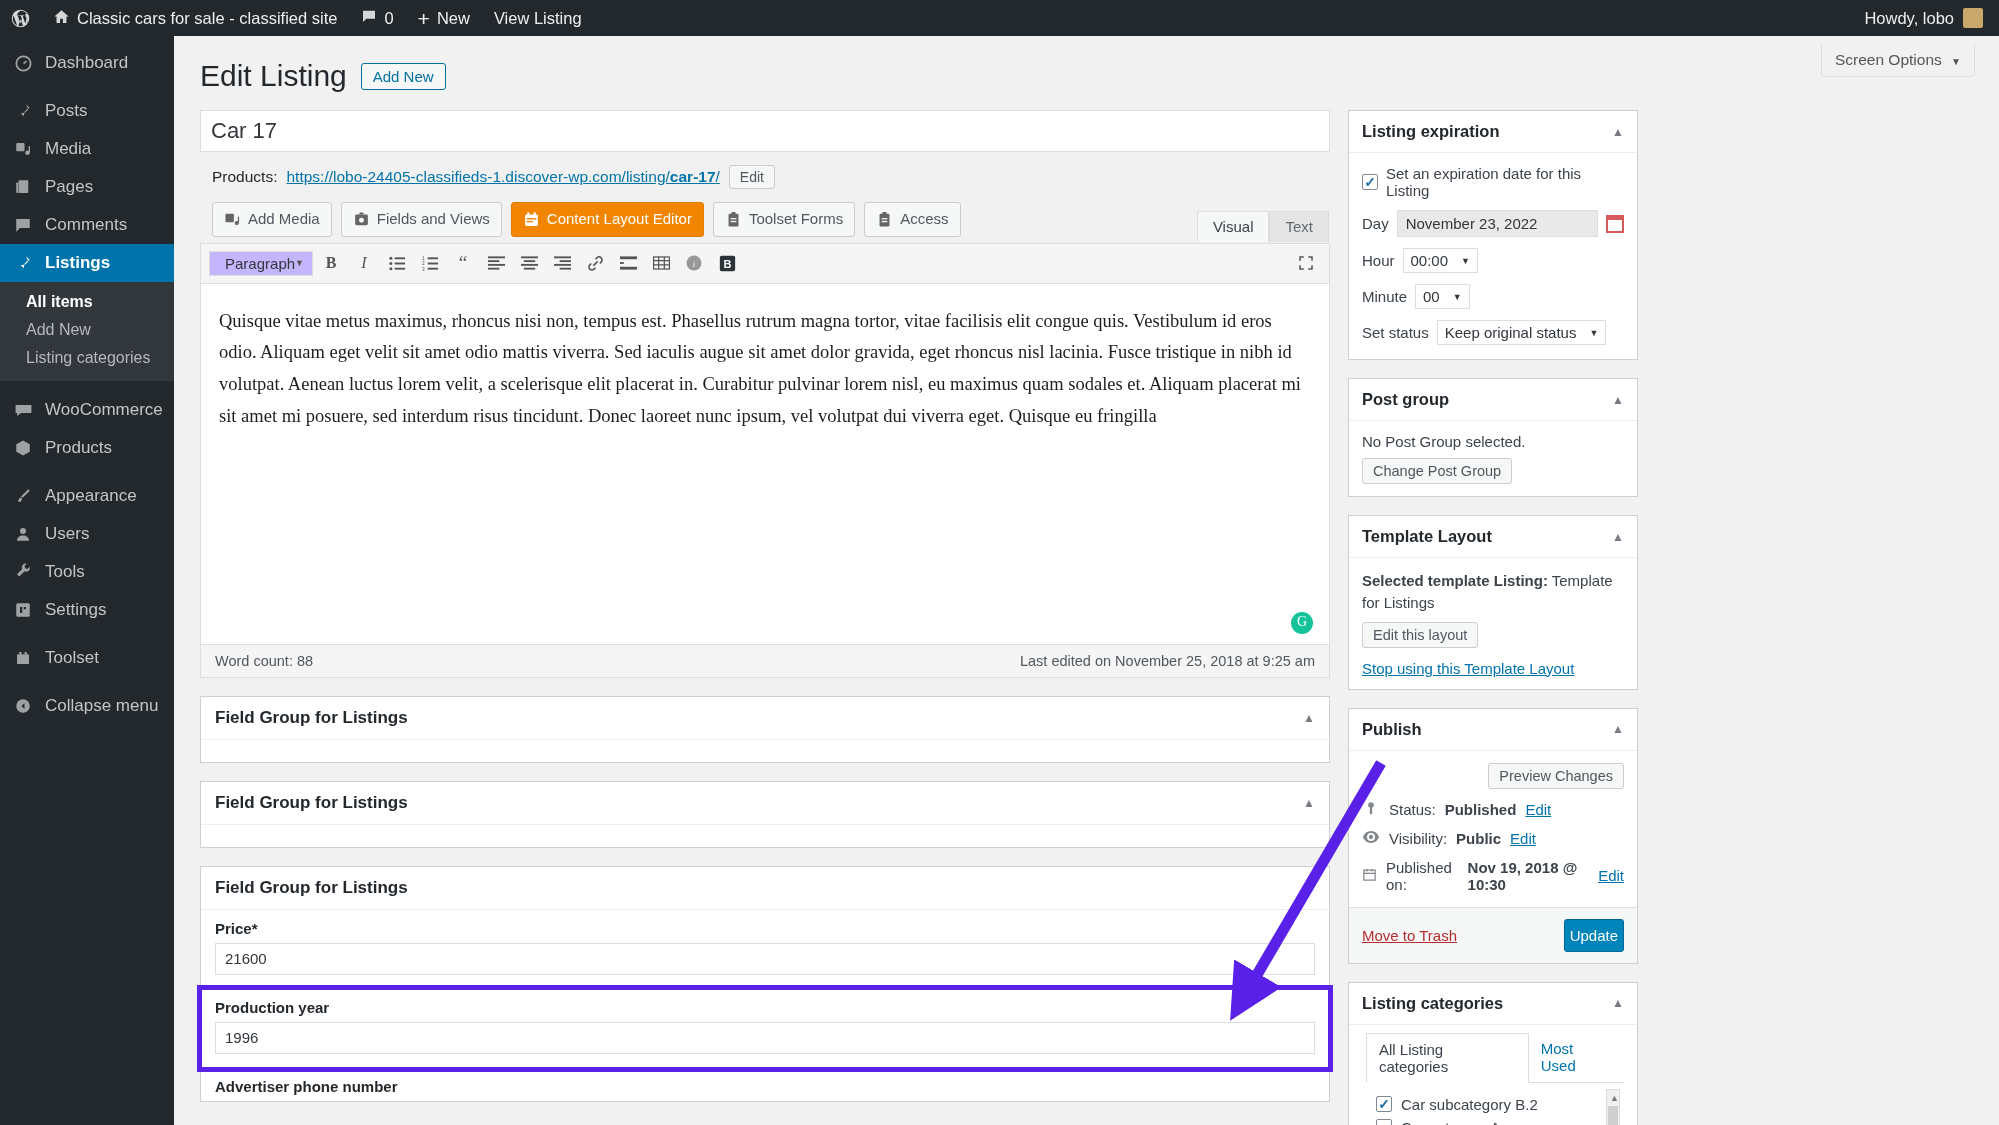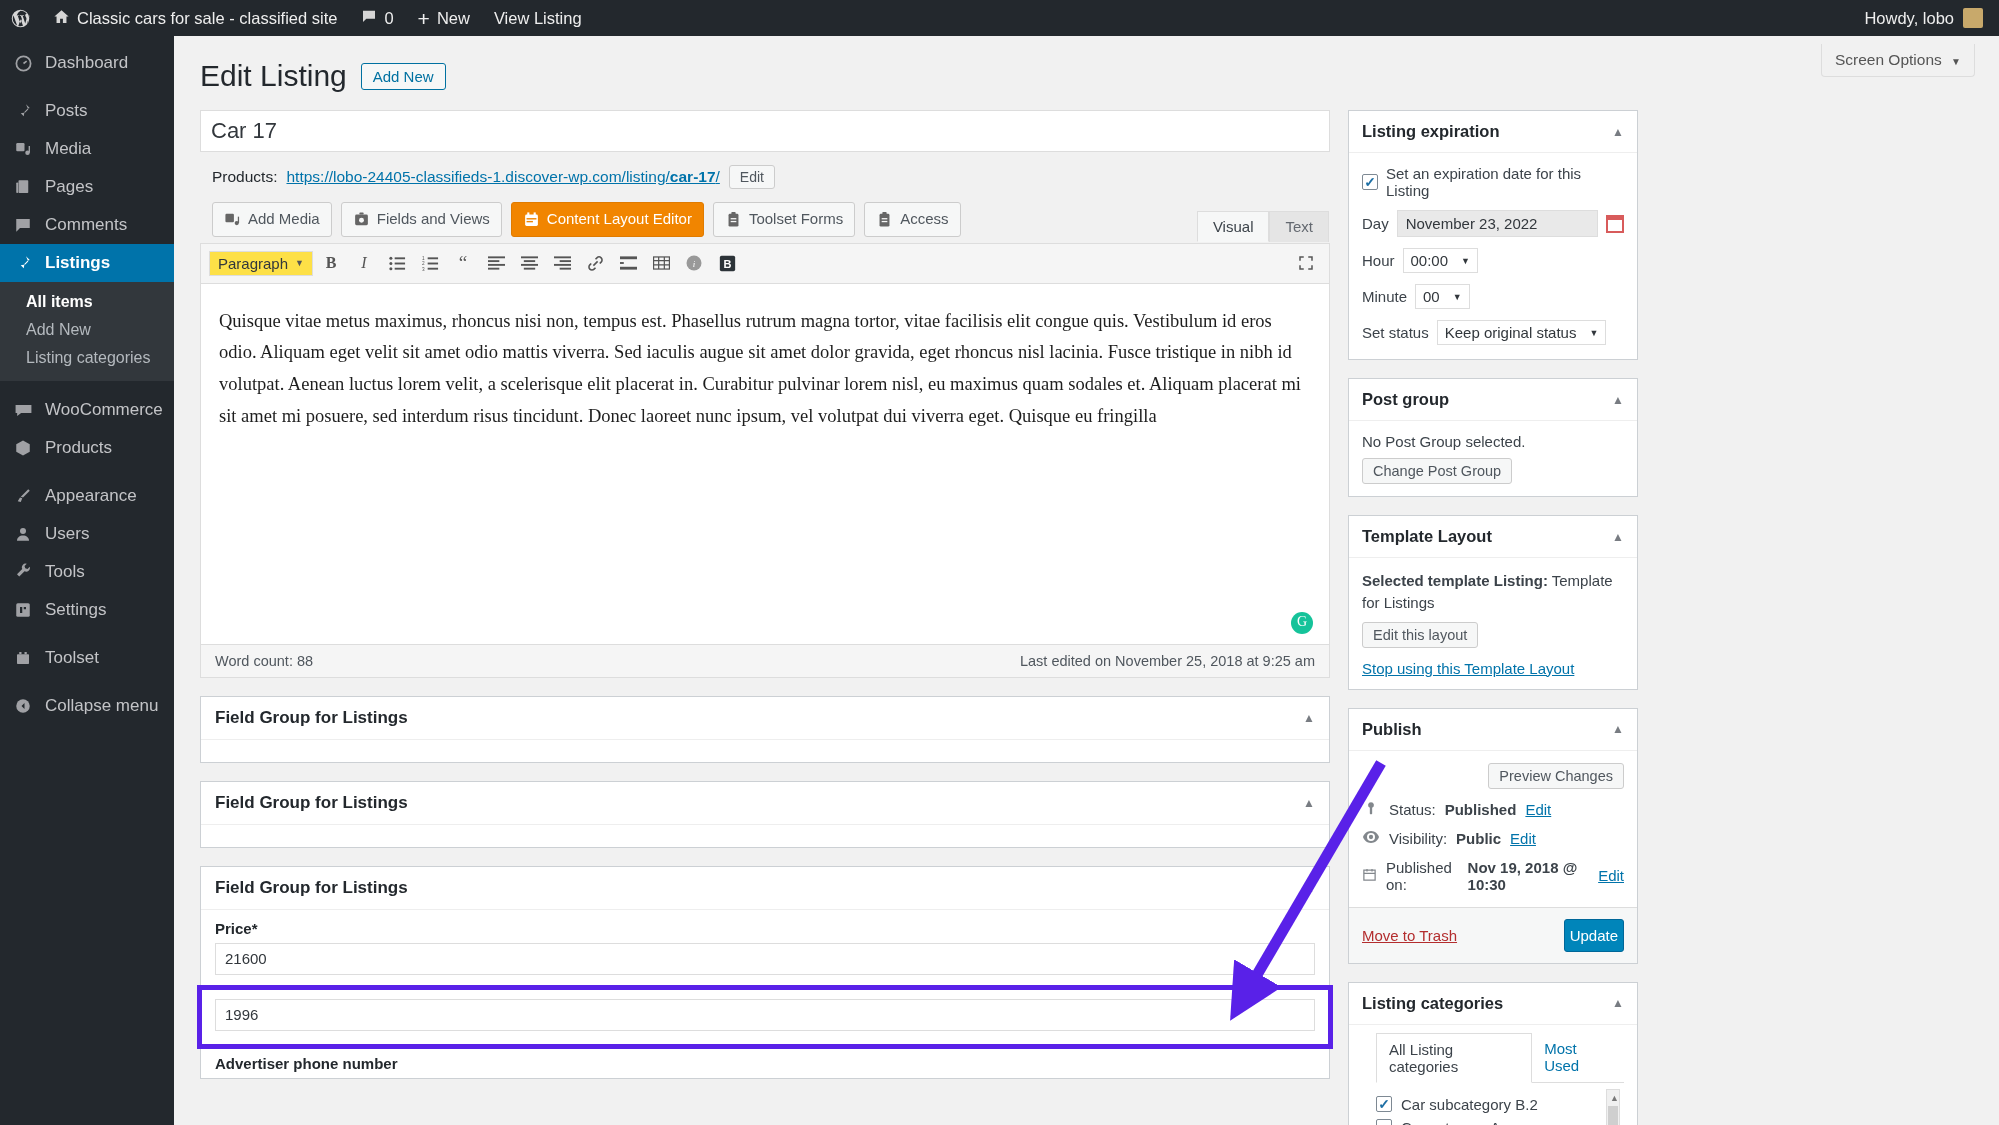--- a/index.html
+++ b/index.html
@@ -102,22 +102,22 @@
     font-size: 15px; padding: 6px 15px; border: 1px solid #ddd;
     background: #e5e5e5; color: #646970; border-bottom: none;
   }
   .vt-tab.active { background: #f6f7f7; color: #3c434a; border-bottom: 1px solid #f6f7f7; }
 
   .fmt-bar {
     background: #f5f5f5; border-bottom: 1px solid #ddd;
     display: flex; align-items: center; gap: 3px; padding: 6px 8px; height: 40px;
   }
   .fmt-select {
-    font-size: 15px; padding: 3px 8px; border: 1px solid #ddd; background: #fde047;
-    width: 104px; display: flex; justify-content: space-between; align-items: center; color:#32373c;
+    font-size: 15px; padding: 3px 8px; border: 1px solid #ddd; background: #c4b5fd;
+    width: 104px; display: flex; justify-content: flex-end; align-items: center; color:#32373c;
   }
   .fmt-select .caret { font-size: 9px; color: #555; }
   .fmt-btn {
     width: 30px; height: 28px; display: flex; align-items: center; justify-content: center;
     color: #555; font-size: 16px;
   }
   .fmt-spacer { flex: 1; }
 
   .editor-body {
     padding: 22px 18px; font-family: "Liberation Serif", serif;
@@ -169,21 +169,21 @@
   }
   .sel .caret { font-size: 9px; }
   .cal-ico { width: 18px; height: 18px; border: 2px solid #d85b5b; border-top: 5px solid #d85b5b; background:#fff; }
   .lnk { color: #0073aa; text-decoration: underline; }
   .btn-sm { font-size: 14.5px; color: #50575e; background: #f6f7f7; border: 1px solid #ccc; border-radius: 3px; padding: 4px 10px; }
   .pub-row { display: flex; align-items: center; gap: 9px; margin-bottom: 12px; font-size: 15px; color: #3c434a; }
   .pub-row .pi { width: 18px; text-align: center; color: #82878c; font-size: 15px; }
   .pub-footer { display: flex; justify-content: space-between; align-items: center; padding: 11px 13px; background: #f6f7f7; border-top: 1px solid #ddd; }
   .trash { color: #b32d2e; text-decoration: underline; font-size: 15px; }
   .btn-primary { background: #0085ba; border: 1px solid #006799; color: #fff; border-radius: 3px; padding: 7px 5px; font-size: 15px; }
-  .cat-tabs { display: flex; border-bottom: 1px solid #ddd; margin: -2px 0 0 14px; }
+  .cat-tabs { display: flex; border-bottom: 1px solid #ddd; margin: -2px 0 0 4px; }
   .cat-tab { font-size: 15px; padding: 7px 12px; color: #0073aa; }
   .cat-tab.active { color: #3c434a; border: 1px solid #ddd; border-bottom: 1px solid #fff; background: #fff; margin-bottom: -1px; }
   .cat-list { padding: 10px 6px 0 6px; position: relative; }
   .cat-item { display: flex; align-items: center; gap: 9px; font-size: 15px; color: #3c434a; padding: 3px 0 3px 8px; }
   .cat-scroll { position: absolute; right: 4px; top: 6px; width: 14px; height: 58px; background: #f0f0f0; border: 1px solid #ddd; }
   .cat-scroll .thumb { position: absolute; left: 1px; top: 16px; width: 10px; height: 40px; background: #cfcfcf; }
   .cat-scroll .up { position: absolute; left: 3px; top: 3px; font-size: 9px; color: #777; }
 
   
   #annot { position: absolute; left: 0; top: 0; width: 1999px; height: 1125px; pointer-events: none; }
@@ -589,20 +589,21 @@
             <span class="pb-title">Field Group for Listings</span>
             <span class="pb-toggle">▲</span>
           </div>
 
           <div class="fld-wrap">
             <div class="fld-label">Price*</div>
             <input class="fld-input" value="21600" style="">
           </div>
 
           <div class="fld-wrap hl">
+            <div class="fld-label">Production year</div>
             <input class="fld-input" value="1996" style="">
           </div>
 
           <div class="fld-wrap" style="padding-bottom:0;">
             <div class="fld-label">Advertiser phone number</div>
           </div>
         </div>
 
       </div>
 

